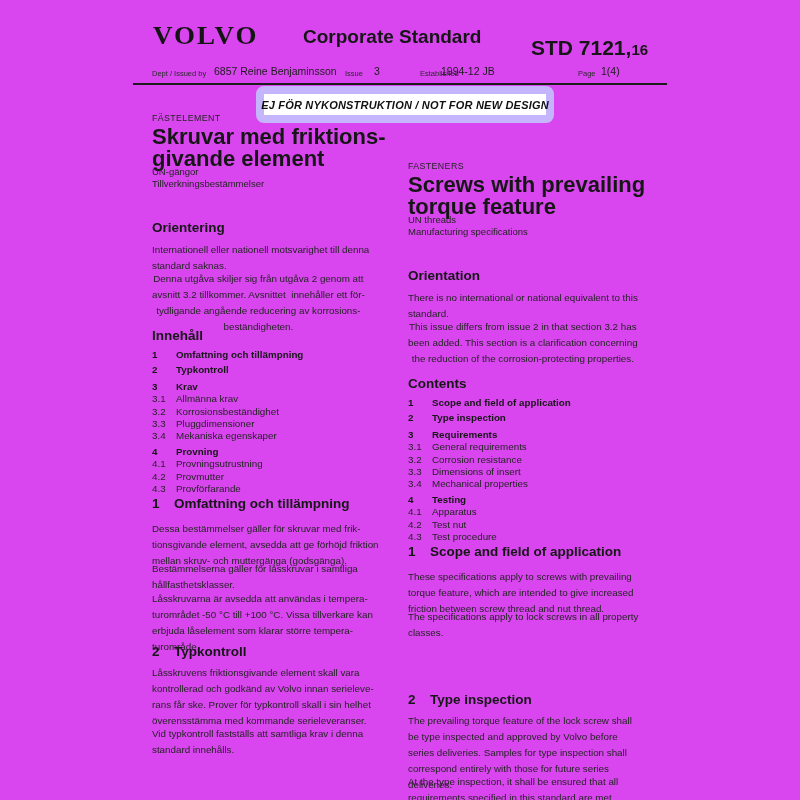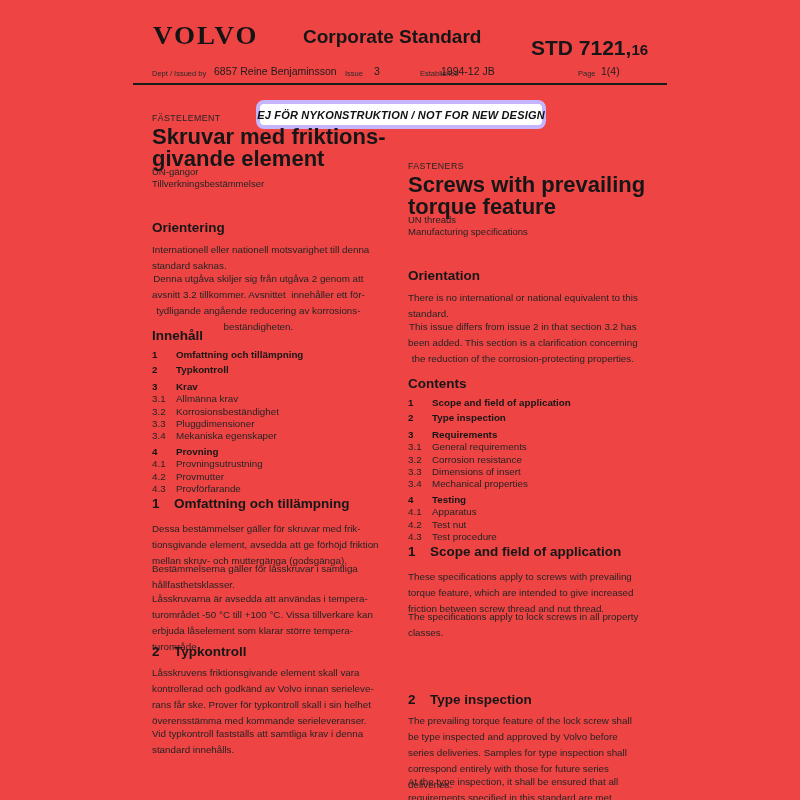--- a/index.html
+++ b/index.html
@@ -1,17 +1,17 @@
 <!DOCTYPE html>
 <html><head>
 <meta charset="utf-8">
 <style>
   html, body { margin: 0; padding: 0; background: #ffffff; }
   .page {
-    position: relative; width: 800px; height: 800px; background: #ef4444;
+    position: relative; width: 800px; height: 800px; background: #d946ef;
     font-family: "Liberation Sans", sans-serif; color: #222;
     overflow: hidden;
   }
   .abs { position: absolute; }
 
   
   .logo {
     left: 153px; top: 22px;
     font-family: "Liberation Serif", serif; font-weight: bold;
     font-size: 27px; letter-spacing: 2px; color: #141414;
@@ -20,22 +20,22 @@
   .doctype { left: 303px; top: 26px; font-size: 19px; font-weight: bold; color: #161616; }
   .stdnum  { left: 531px; top: 36px; font-size: 21px; font-weight: bold; color: #161616; white-space: nowrap; }
   .stdnum .suffix { font-size: 15px; }
 
   .meta-label { font-size: 7.5px; color: #2a2a2a; }
   .meta-value { font-size: 10.5px; color: #1d1d1d; }
 
   .rule { left: 133px; top: 83px; width: 534px; height: 2px; background: #1b1b1b; }
 
   .notice {
-    left: 256px; top: 100px; width: 282px; height: 21px;
-    border: 4px solid #c4b5fd; border-radius: 8px;
+    left: 256px; top: 86px; width: 282px; height: 21px;
+    border: 8px solid #c4b5fd; border-radius: 8px;
     display: flex; align-items: center; justify-content: center;
     font-size: 11px; font-weight: bold; font-style: italic;
     color: #111; letter-spacing: 0.2px; background: #fff;
     white-space: nowrap;
   }
 
   
   .col { position: absolute; top: 0; width: 262px; height: 660px; }
   .col-left  { left: 152px; }
   .col-right { left: 408px; margin-top: 48px; }

